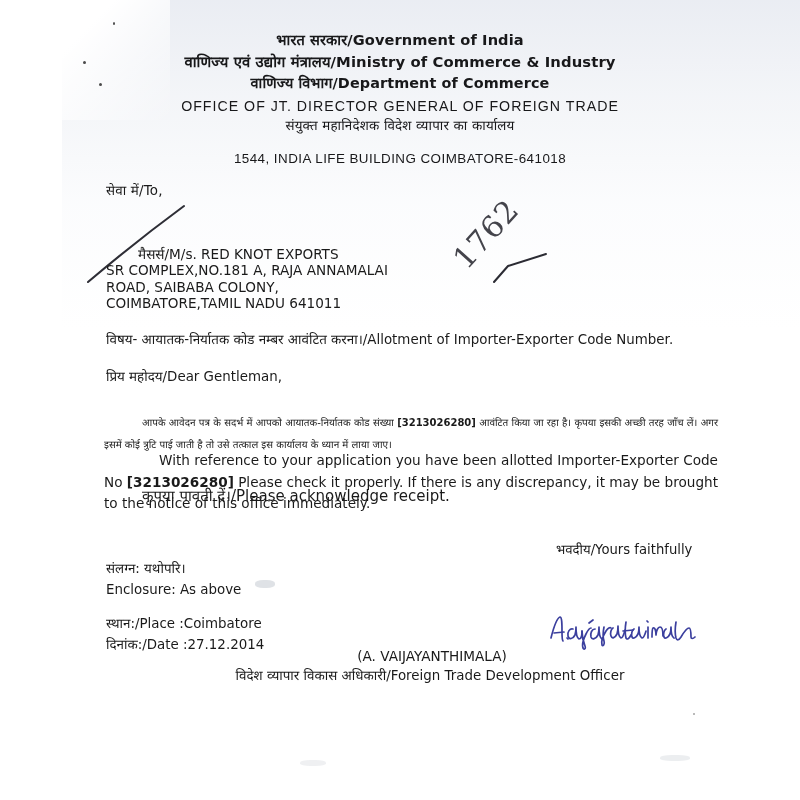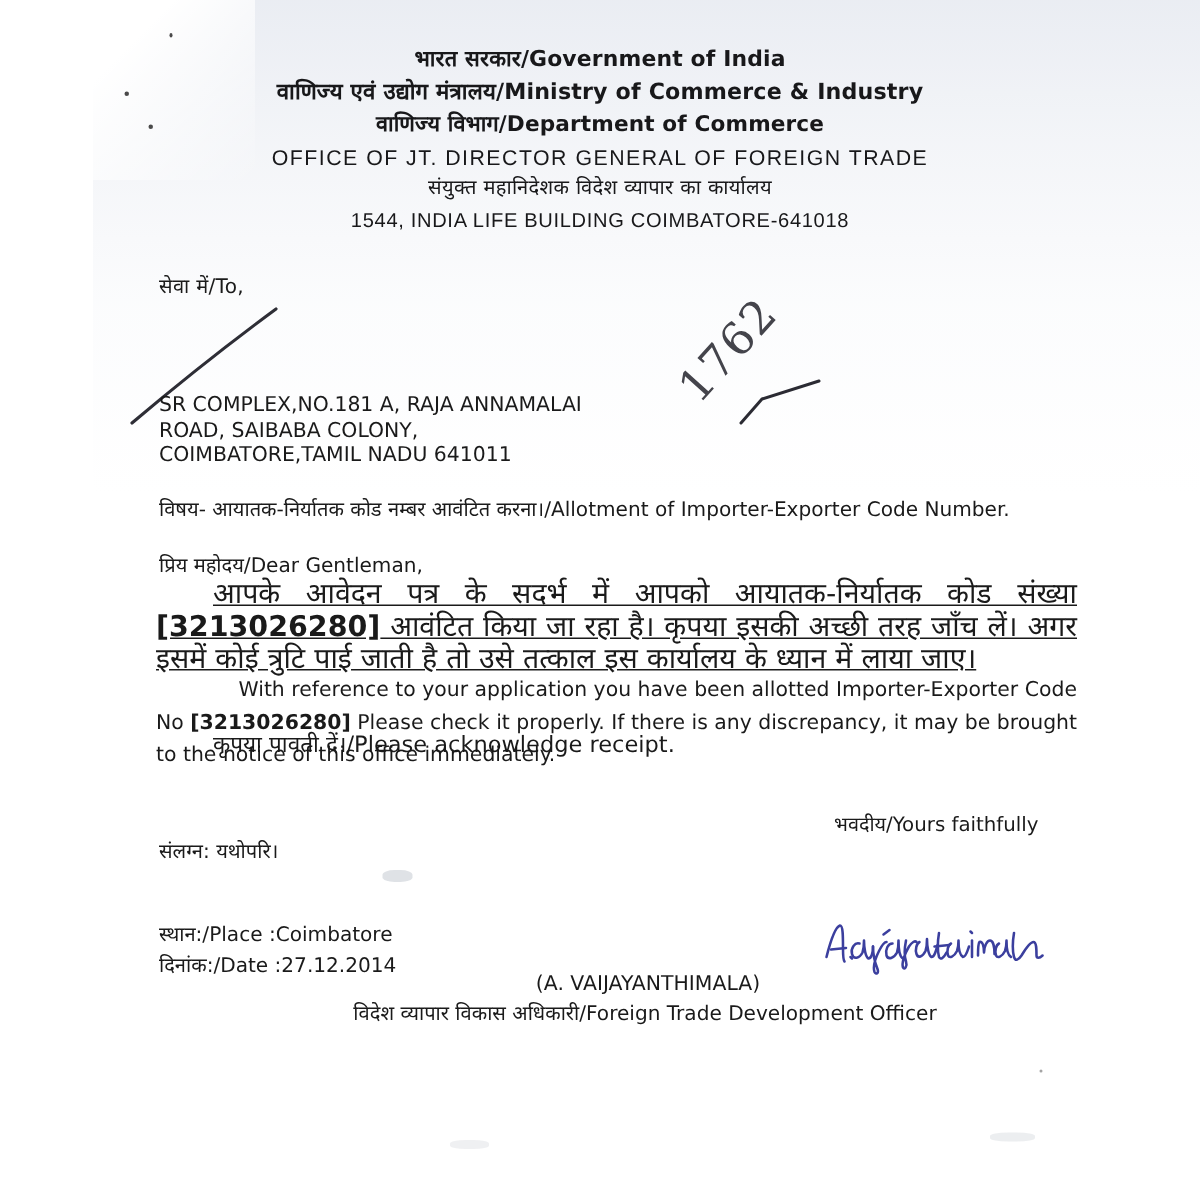--- a/index.html
+++ b/index.html
@@ -81,21 +81,21 @@
   .hdr-3 { font-size: 14.4px; margin-bottom: 8px; }
   .hdr-4 {
     font-family: "Liberation Sans", sans-serif;
     font-size: 14.2px;
     letter-spacing: 1.0px;
     margin-bottom: 6px;
   }
   .hdr-5 {
     font-size: 13.4px;
     letter-spacing: 0.2px;
-    margin-bottom: 8px;
+    margin-bottom: 20px;
   }
   .hdr-6 {
     font-family: "Liberation Sans", sans-serif;
     font-size: 13.4px;
     letter-spacing: 0.45px;
   }
 
   
   .to-label {
     position: absolute;
@@ -132,27 +132,26 @@
   .salutation {
     position: absolute;
     left: 106px;
     top: 367px;
     font-size: 13.4px;
   }
 
   .para-hi {
     position: absolute;
     left: 104px;
-    top: 386px;
+    top: 412px;
     width: 614px;
-    font-size: 19px;
+    font-size: 10px;
     line-height: 21.5px;
     text-align: justify;
     text-justify: inter-word;
-    text-decoration: underline;
   }
   .para-hi .indent { display: inline-block; width: 38px; }
 
   .para-en {
     position: absolute;
     left: 104px;
     top: 450px;
     width: 614px;
     font-size: 13.6px;
     line-height: 21.5px;
@@ -266,20 +265,21 @@
     <div class="hdr-line hdr-5">संयुक्त महानिदेशक विदेश व्यापार का कार्यालय</div>
     <div class="hdr-line hdr-6">1544, INDIA LIFE BUILDING COIMBATORE-641018</div>
   </div>
 
   <div class="to-label">सेवा में/To,</div>
 
   <svg class="pen-stroke" style="left:84px;top:198px;" width="130" height="90" viewBox="0 0 130 90">
     <path d="M4 84 C 30 62, 62 36, 100 8" stroke="#2e2e36" stroke-width="2.1" fill="none" stroke-linecap="round"></path>
   </svg>
 
+  <div class="addr-company">मैसर्स/M/s. RED KNOT EXPORTS</div>
   <div class="addr-lines">
     <div>SR COMPLEX,NO.181 A, RAJA ANNAMALAI</div>
     <div>ROAD, SAIBABA COLONY,</div>
     <div>COIMBATORE,TAMIL NADU 641011</div>
   </div>
 
   <div class="hw-number">1762</div>
   <svg class="hw-tick" style="left:492px;top:252px;" width="60" height="40" viewBox="0 0 60 40">
     <path d="M2 30 L 16 14 L 54 2" stroke="#2b2b33" stroke-width="2" fill="none" stroke-linecap="round" stroke-linejoin="round"></path>
   </svg>
@@ -294,20 +294,21 @@
   <div class="para-en">
     <span class="indent"></span><span>With reference to your application you have been allotted Importer-Exporter Code No </span><span class="code-bold">[3213026280]</span><span>  Please check it properly. If there is any discrepancy, it may be brought to the notice of this office immediately.</span>
   </div>
 
   <div class="ack-line">कृपया पावती दें।/Please acknowledge receipt.</div>
 
   <div class="faithfully">भवदीय/Yours faithfully</div>
 
   <div class="enclosure-block">
     <div>संलग्न: यथोपरि।</div>
+    <div>Enclosure:  As above</div>
   </div>
 
   <div class="place-block">
     <div>स्थान:/Place :Coimbatore</div>
     <div>दिनांक:/Date :27.12.2014</div>
   </div>
 
   <svg class="signature" viewBox="0 0 170 40">
     <g stroke="#3b3f9e" stroke-width="1.7" fill="none" stroke-linecap="round" stroke-linejoin="round">
       <path d="M3 28 C 6 16, 9 8, 12 7 C 14 7, 14 14, 14 22 C 14 27, 14 30, 15 31"></path>

